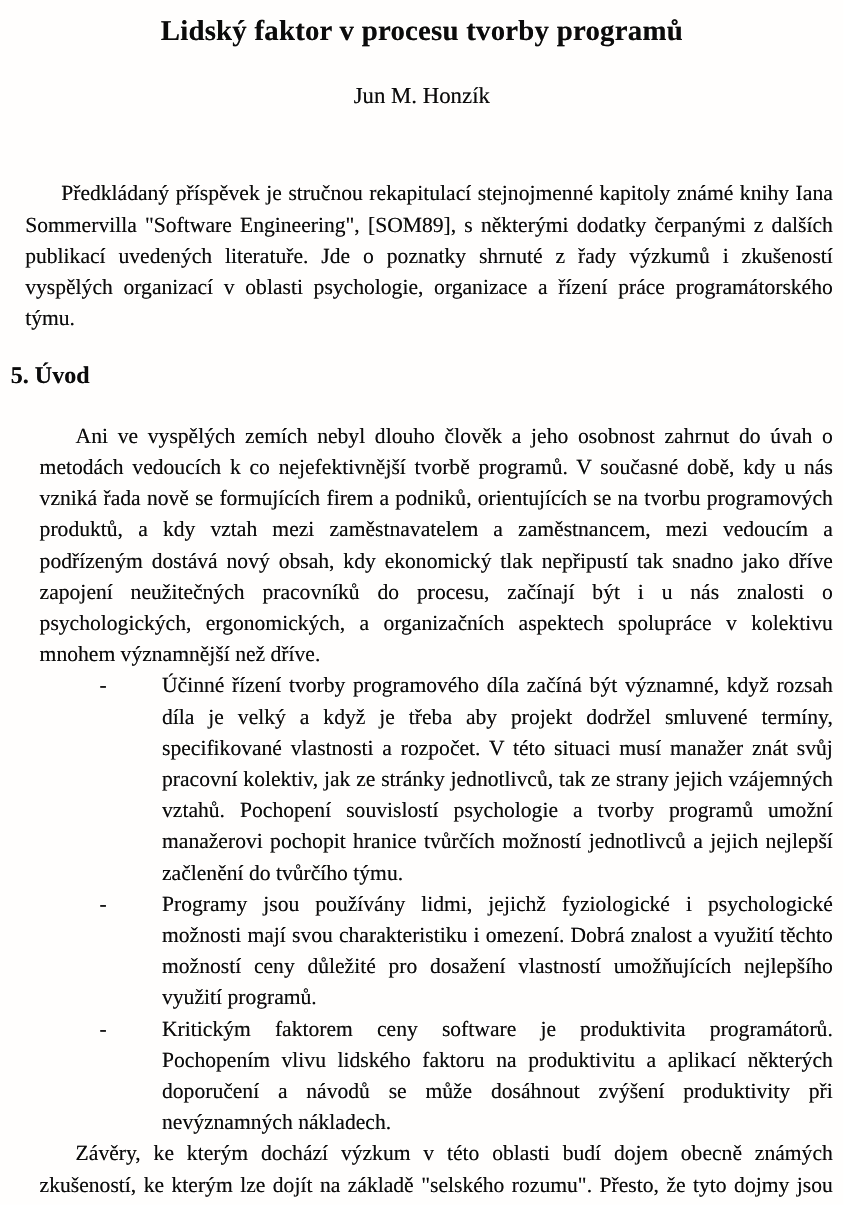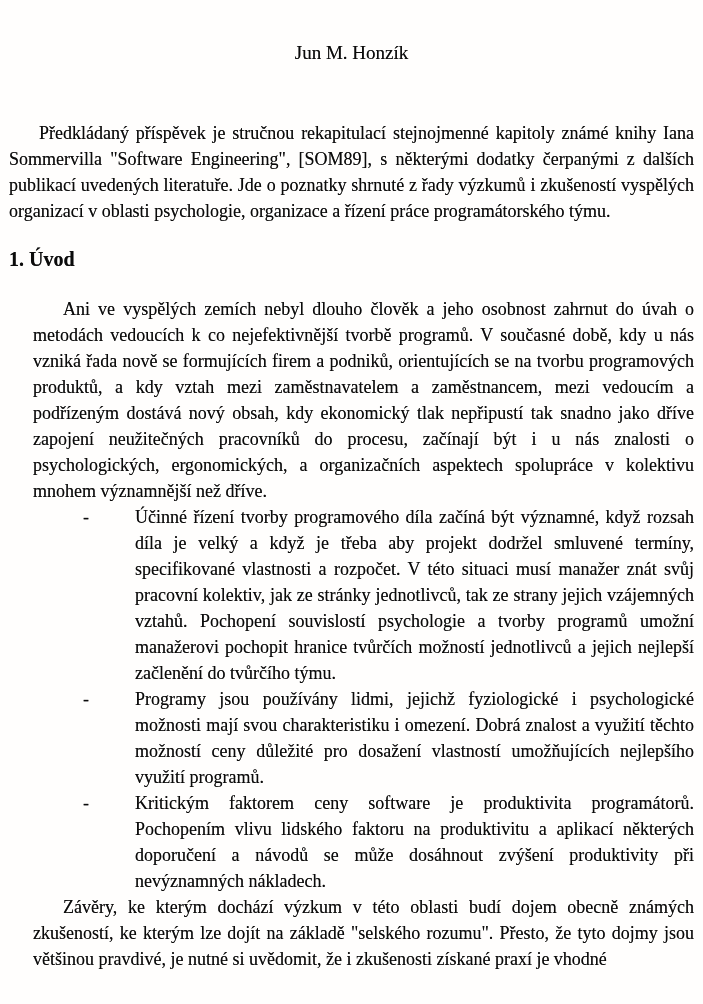--- a/index.html
+++ b/index.html
@@ -26,21 +26,21 @@
     line-height: 28px;
     letter-spacing: 0.2px;
   }
   .author {
     margin: 30px 0 0 0;
     text-align: center;
     font-size: 19px;
     line-height: 22px;
   }
   .abstract {
-    margin: 56px 0 0 0;
+    margin: 56px 0 0 12px;
     font-size: 18px;
     line-height: 26px;
     text-align: justify;
     text-indent: 30px;
   }
   .section-heading {
     margin: 22px 0 0 0;
     font-size: 20px;
     font-weight: bold;
     line-height: 26px;
@@ -68,26 +68,27 @@
   .bullet-text {
     flex: 1 1 auto;
     text-align: justify;
   }
 </style>
 </head>
 <body>
 
 <div class="page">
 
+  <h1 class="title">Lidský faktor v procesu tvorby programů</h1>
 
   <div class="author">Jun M. Honzík</div>
 
   <p class="abstract">Předkládaný příspěvek je stručnou rekapitulací stejnojmenné kapitoly známé knihy Iana Sommervilla "Software Engineering", [SOM89], s některými dodatky čerpanými z dalších publikací uvedených literatuře. Jde o poznatky shrnuté z řady výzkumů i zkušeností vyspělých organizací v oblasti psychologie, organizace a řízení práce programátorského týmu.</p>
 
-  <h2 class="section-heading">1. Úvod</h2>
+  <h2 class="section-heading">5. Úvod</h2>
 
   <div class="body-block">
 
     <p class="para">Ani ve vyspělých zemích nebyl dlouho člověk a jeho osobnost zahrnut do úvah o metodách vedoucích k co nejefektivnější tvorbě programů. V současné době, kdy u nás vzniká řada nově se formujících firem a podniků, orientujících se na tvorbu programových produktů, a kdy vztah mezi zaměstnavatelem a zaměstnancem, mezi vedoucím a podřízeným dostává nový obsah, kdy ekonomický tlak nepřipustí tak snadno jako dříve zapojení neužitečných pracovníků do procesu, začínají být i u nás znalosti o psychologických, ergonomických, a organizačních aspektech spolupráce v kolektivu mnohem významnější než dříve.</p>
 
 
     <div class="bullet-list">
 
       <div class="bullet-item">
         <span class="bullet-marker">-</span>

